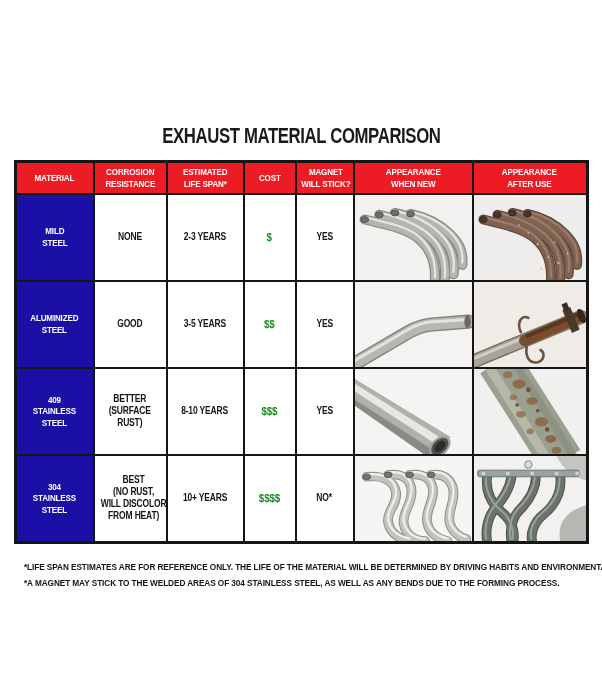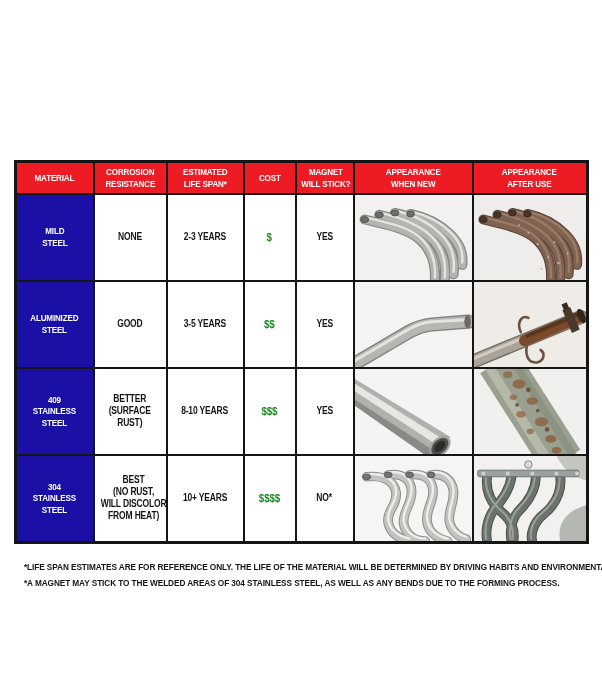--- a/index.html
+++ b/index.html
@@ -30,20 +30,21 @@
 
   .notes { position:absolute; top:559px; left:24px; width:570px; }
   .note { font-size:9.6px; font-weight:bold; color:#151515; white-space:nowrap;
           transform:scaleX(0.86); transform-origin:left center; line-height:15.5px; letter-spacing:-0.1px; }
 </style>
 </head>
 <body>
 
 <div class="page">
 
+  <h1 class="title"><span class="cxt">EXHAUST MATERIAL COMPARISON</span></h1>
 
   <table class="cmp">
     <colgroup>
       <col style="width:78px">
         <col style="width:73px">
         <col style="width:77px">
         <col style="width:52px">
         <col style="width:58px">
         <col style="width:119px">
         <col style="width:115px">

